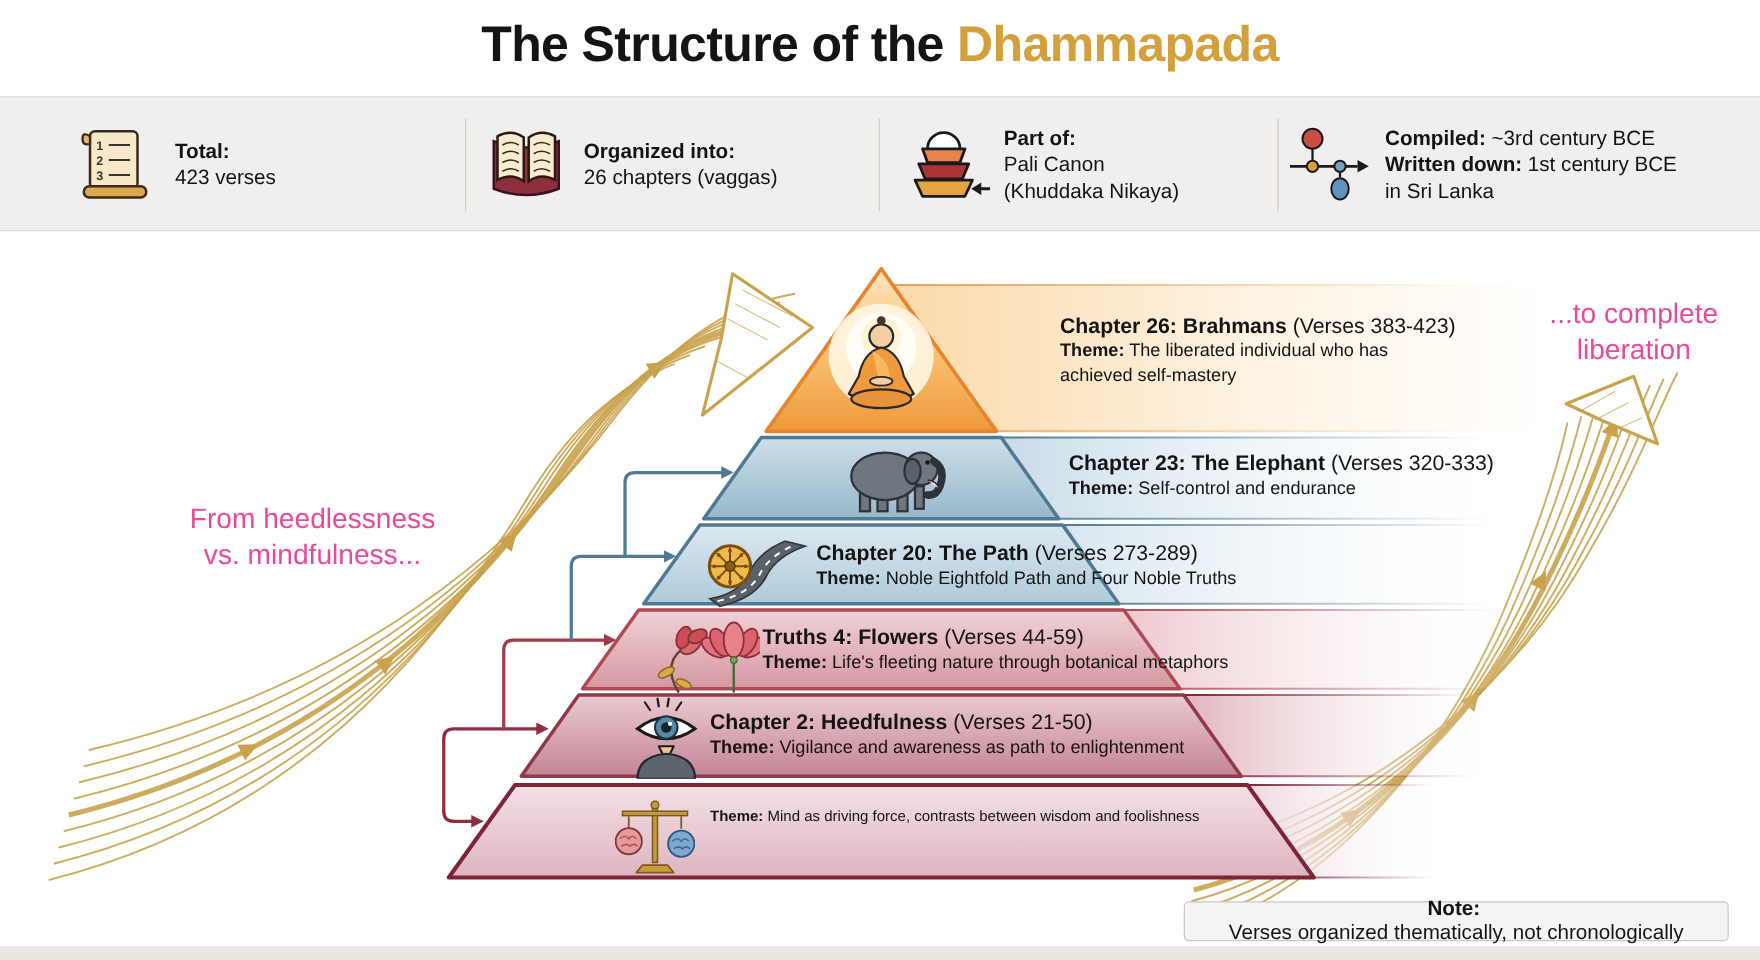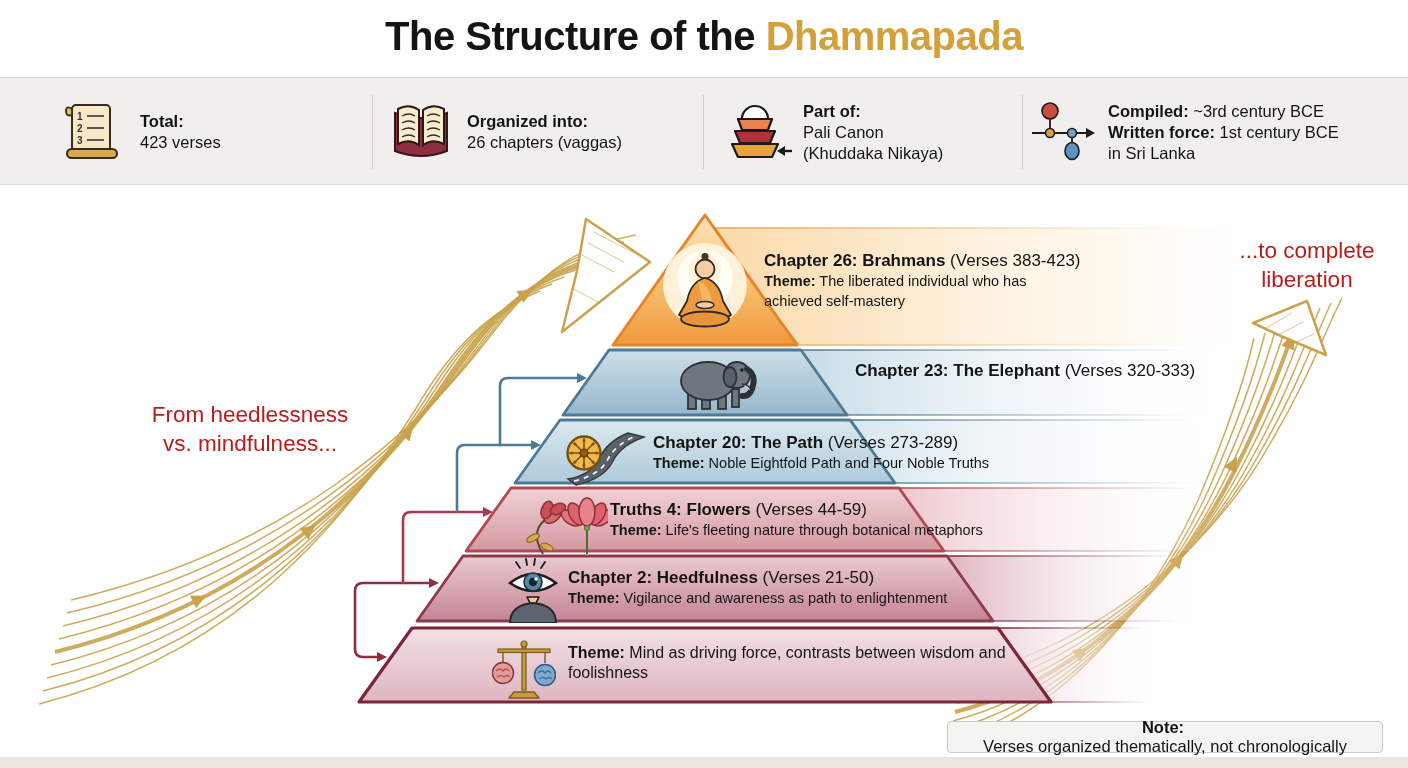--- a/index.html
+++ b/index.html
@@ -9,21 +9,21 @@
   
   #title{top:14px;left:0;width:1408px;text-align:center;font-size:40px;font-weight:700;letter-spacing:-0.5px;}
   #title .hl{color:#D4A03C;}
   
   #statbar{top:77px;left:0;width:1408px;height:106px;background:#F0EFED;border-top:1px solid #DDDBD8;border-bottom:1px solid #DDDBD8;}
   .stat-div{top:95px;width:1px;height:74px;background:#CFCDC9;}
   .stat-text{top:88px;height:88px;display:flex;flex-direction:column;justify-content:center;font-size:16.5px;line-height:21px;}
   .stat-text b{font-weight:700;}
   .stat-icon{top:97px;}
   
-  .flow-label{font-size:22.5px;line-height:29px;text-align:center;color:#b91c1c;}
+  .flow-label{font-size:22.5px;line-height:29px;text-align:center;color:#ec4899;}
   
   .lvl{line-height:21px;font-size:17px;}
   .lvl .t1{font-weight:400;}
   .lvl .t1 b{font-weight:700;}
   .lvl .t2{font-size:14.5px;line-height:20px;}
   .lvl .t2 b{font-weight:700;}
   
   #note{left:947px;top:721px;width:436px;height:32px;background:#F4F4F3;border:1.5px solid #C9C9C9;
         border-radius:4px;display:flex;align-items:center;justify-content:center;font-size:16.5px;box-sizing:border-box;flex-direction:column;}
   #note b{font-weight:700;margin-right:4px;}
@@ -266,21 +266,21 @@
     <polygon points="58,31 67,36 58,41" fill="#1A1A1A"></polygon>
     <circle cx="22" cy="14" r="8" fill="#C94F45" stroke="#1A1A1A" stroke-width="1.6"></circle>
     <line x1="22" y1="22" x2="22" y2="31" stroke="#1A1A1A" stroke-width="1.8"></line>
     <circle cx="22" cy="36" r="4.5" fill="#D99C3F" stroke="#1A1A1A" stroke-width="1.6"></circle>
     <circle cx="44" cy="36" r="4.5" fill="#6FA3C8" stroke="#1A1A1A" stroke-width="1.6"></circle>
     <line x1="44" y1="41" x2="44" y2="45" stroke="#1A1A1A" stroke-width="1.8"></line>
     <ellipse cx="44" cy="54" rx="7" ry="8.5" fill="#5E93BD" stroke="#1A1A1A" stroke-width="1.6"></ellipse>
   </svg>
   <div class="abs stat-text" style="left:1108px">
     <span><b>Compiled:</b><span> ~3rd century BCE</span></span>
-    <span><b>Written force:</b><span> 1st century BCE</span></span>
+    <span><b>Written down:</b><span> 1st century BCE</span></span>
     <span>in Sri Lanka</span>
   </div>
 
   <div class="abs flow-label" style="left:115px;top:400px;width:270px">
     <span>From heedlessness</span><br>
     <span>vs. mindfulness...</span>
   </div>
   <div class="abs flow-label" style="left:1212px;top:236px;width:190px">
     <span>...to complete</span><br>
     <span>liberation</span>
@@ -382,46 +382,47 @@
       <circle cx="11" cy="37" r="10.5" fill="#E89A9A"></circle>
     </g>
     <path d="M4 35 Q 8 31 11 35 Q 14 31 17 35 M 5 41 Q 9 38 12 41 Q 15 38 18 41" fill="none" stroke="#B05858" stroke-width="1.3"></path>
     <g stroke="#2F5A82" stroke-width="1.5">
       <circle cx="53" cy="39" r="10.5" fill="#7FA8D0"></circle>
     </g>
     <path d="M46 37 Q 50 33 53 37 Q 56 33 59 37 M 47 43 Q 51 40 54 43 Q 57 40 60 43" fill="none" stroke="#3E6E96" stroke-width="1.3"></path>
     <path d="M22 56 L 42 56 L 47 62 L 17 62 Z" fill="#C99B3F" stroke="#7A5A18" stroke-width="1.4" stroke-linejoin="round"></path>
   </svg>
 
-  <div class="abs lvl" style="left:764px;top:250px;width:330px">
+  <div class="abs lvl" style="left:848px;top:250px;width:330px">
     <div class="t1"><b>Chapter 26: Brahmans</b><span> (Verses 383-423)</span></div>
     <div class="t2" style="width:300px"><b>Theme:</b><span> The liberated individual who has achieved self-mastery</span></div>
   </div>
 
   <div class="abs lvl" style="left:855px;top:360px;width:380px">
     <div class="t1"><b>Chapter 23: The Elephant</b><span> (Verses 320-333)</span></div>
+    <div class="t2"><b>Theme:</b><span> Self-control and endurance</span></div>
   </div>
 
   <div class="abs lvl" style="left:653px;top:432px;width:440px">
     <div class="t1"><b>Chapter 20: The Path</b><span> (Verses 273-289)</span></div>
     <div class="t2"><b>Theme:</b><span> Noble Eightfold Path and Four Noble Truths</span></div>
   </div>
 
   <div class="abs lvl" style="left:610px;top:499px;width:480px">
     <div class="t1"><b>Truths 4: Flowers</b><span> (Verses 44-59)</span></div>
     <div class="t2"><b>Theme:</b><span> Life's fleeting nature through botanical metaphors</span></div>
   </div>
 
   <div class="abs lvl" style="left:568px;top:567px;width:500px">
     <div class="t1"><b>Chapter 2: Heedfulness</b><span> (Verses 21-50)</span></div>
     <div class="t2"><b>Theme:</b><span> Vigilance and awareness as path to enlightenment</span></div>
   </div>
 
   <div class="abs lvl" style="left:568px;top:643px;width:500px">
-    <div class="t2" style="font-size:16px"><b>Theme:</b><span> Mind as driving force, contrasts between wisdom and foolishness</span></div>
+    <div class="t2" style="font-size:12px"><b>Theme:</b><span> Mind as driving force, contrasts between wisdom and foolishness</span></div>
   </div>
 
   <div id="note" class="abs">
     <b>Note:</b>
     <span>Verses organized thematically, not chronologically</span>
   </div>
 
   <div id="bottomstrip" class="abs"></div>
 </div>
 

